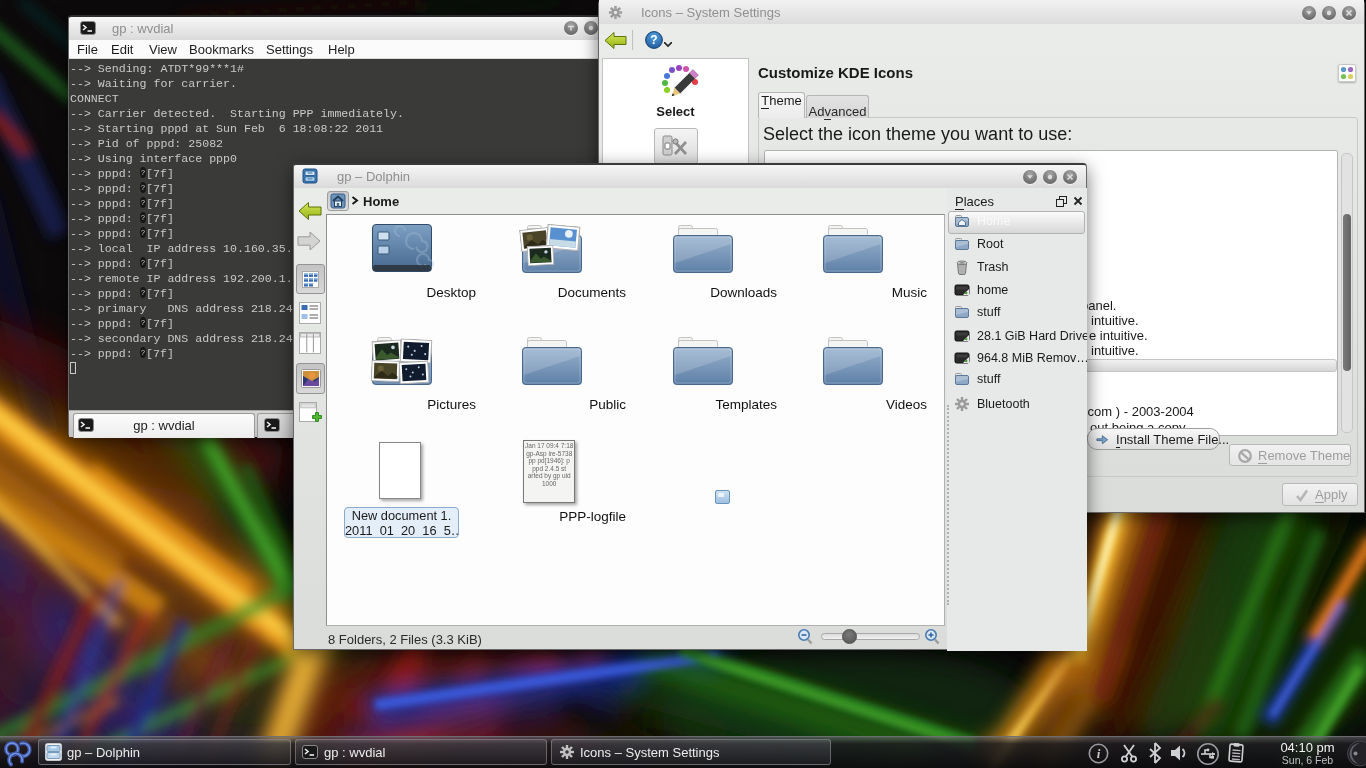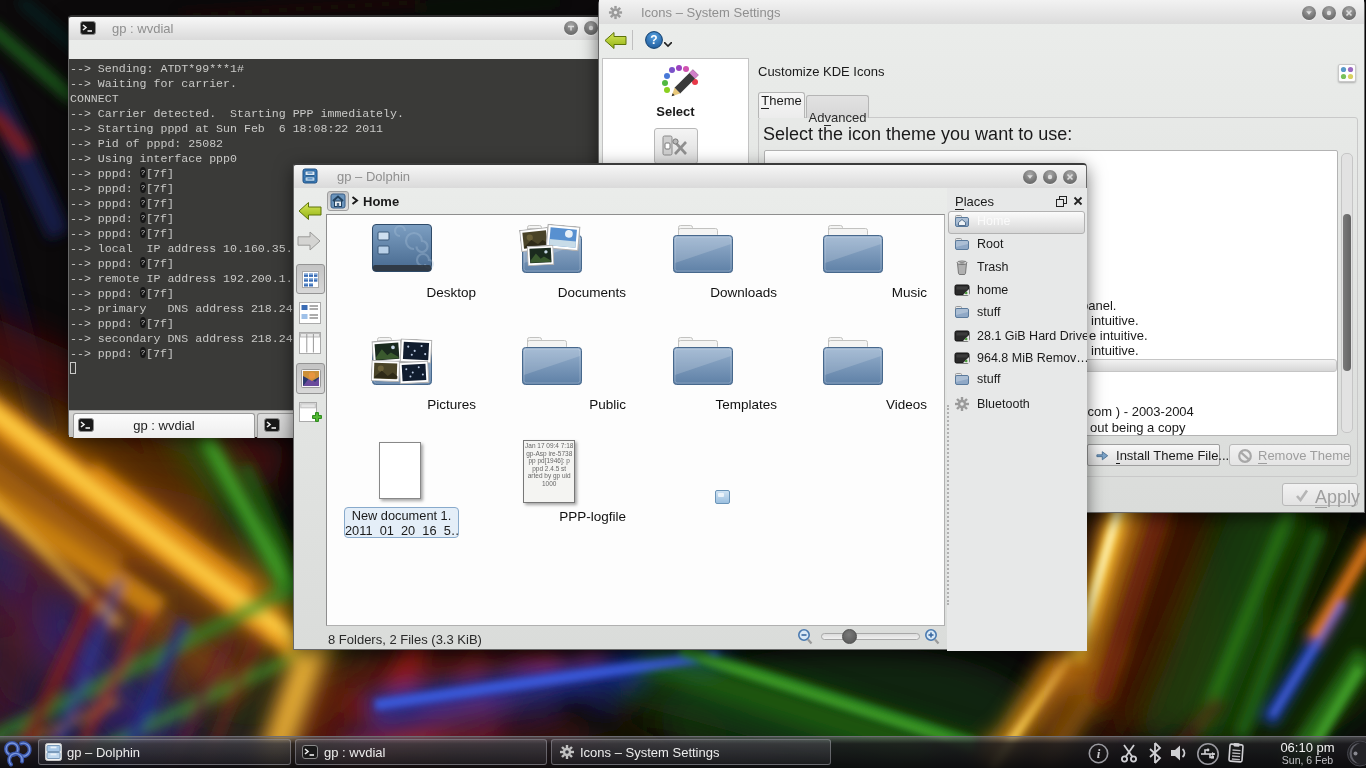--- a/index.html
+++ b/index.html
@@ -161,20 +161,28 @@
           <svg width="14" height="14">
             <circle cx="7" cy="7" r="2.2" fill="#ddd"></circle>
           </svg>
         </div>
     <div class="wb" style="left:535px;top:4px">
           <svg width="14" height="14">
             <path d="M4.5,4.5 l5,5 M9.5,4.5 l-5,5" stroke="#ddd" stroke-width="1.4"></path>
           </svg>
         </div>
   </div>
+  <div class="ab nw" style="left:0;top:23px;right:0;height:19px;background:#fbfbfb;border-bottom:1px solid #d8d8d8;font-size:13px;color:#1c1c1c">
+    <span class="ab" style="left:8px;top:2px">File</span>
+        <span class="ab" style="left:42px;top:2px">Edit</span>
+        <span class="ab" style="left:80px;top:2px">View</span>
+        <span class="ab" style="left:120px;top:2px">Bookmarks</span>
+        <span class="ab" style="left:197px;top:2px">Settings</span>
+        <span class="ab" style="left:259px;top:2px">Help</span>
+  </div>
   <div class="ab mono" style="left:0;top:42px;right:0;height:351px;background:#3a3a38;color:#c9c9c7;font-size:11.6px;line-height:15px;padding:2px 0 0 1px;overflow:hidden">
 <pre class="mono" style="margin:0">--&gt; Sending: ATDT*99***1#
 --&gt; Waiting for carrier.
 CONNECT
 --&gt; Carrier detected.  Starting PPP immediately.
 --&gt; Starting pppd at Sun Feb  6 18:08:22 2011
 --&gt; Pid of pppd: 25082
 --&gt; Using interface ppp0
 --&gt; pppd: <span class="g"></span>[7f]
 --&gt; pppd: <span class="g"></span>[7f]
@@ -294,55 +302,55 @@
             <rect x="1" y="2" width="9" height="19" rx="1.5" fill="#cfcfcf" stroke="#8a8a8a"></rect>
             <rect x="3" y="9" width="5" height="6" rx="1" fill="#fff" stroke="#777"></rect>
             <g stroke="#8f8f8f" stroke-width="2.6">
               <line x1="13" y1="20" x2="24" y2="8"></line>
               <line x1="13" y1="8" x2="24" y2="20"></line>
             </g>
             <circle cx="13.5" cy="7.5" r="2.6" fill="#b8b8b8" stroke="#777"></circle>
           </svg>
     </div>
   </div>
-  <div class="ab nw" style="left:159px;top:64px;font-weight:normal;font-size:13px;color:#1a1a1a">Customize KDE Icons</div>
+  <div class="ab nw" style="left:159px;top:64px;font-weight:bold;font-size:15px;color:#1a1a1a">Customize KDE Icons</div>
   <div class="ab" style="left:159px;top:117px;width:600px;height:360px;border:1px solid #c9c9c9;border-radius:3px"></div>
   <div class="ab" style="left:159px;top:92px;width:47px;height:26px;background:linear-gradient(#f6f6f6,#ececec);border:1px solid #b5b5b5;border-bottom:none;border-radius:3px 3px 0 0;font-size:13px;color:#1a1a1a;text-align:center;padding-top:0"><span style="border-bottom:1px solid #1a1a1a">T</span>heme</div>
-  <div class="ab" style="left:207px;top:95px;width:63px;height:23px;background:linear-gradient(#e2e2e2,#d6d6d6);border:1px solid #b5b5b5;border-bottom:none;border-radius:3px 3px 0 0;font-size:13px;color:#2a2a2a;text-align:center;padding-top:14px">Ad<span style="border-bottom:1px solid #2a2a2a">v</span>anced</div>
+  <div class="ab" style="left:207px;top:95px;width:63px;height:23px;background:linear-gradient(#e2e2e2,#d6d6d6);border:1px solid #b5b5b5;border-bottom:none;border-radius:3px 3px 0 0;font-size:13px;color:#2a2a2a;text-align:center;padding-top:8px">Ad<span style="border-bottom:1px solid #2a2a2a">v</span>anced</div>
   <div class="ab nw" style="left:164px;top:124px;font-size:18px;color:#1a1a1a">Select the icon theme you want to use:</div>
   <div class="ab" style="left:165px;top:150px;width:574px;height:286px;background:#fff;border:1px solid #b3b3b3;border-radius:2px">
     <div class="ab nw" style="left:316px;top:147px;font-size:13px;color:#1a1a1a">panel.</div>
     <div class="ab nw" style="left:326px;top:162px;font-size:13px;color:#1a1a1a">intuitive.</div>
     <div class="ab nw" style="left:324px;top:177px;font-size:13px;color:#1a1a1a">e intuitive.</div>
     <div class="ab nw" style="left:326px;top:192px;font-size:13px;color:#1a1a1a">intuitive.</div>
     <div class="ab" style="left:2px;top:208px;width:570px;height:13px;background:linear-gradient(#f2f2f2,#d6d6d6);border:1px solid #c5c5c5;border-radius:3px"></div>
     <div class="ab nw" style="left:319px;top:253px;font-size:13px;color:#1a1a1a">.com ) - 2003-2004</div>
     <div class="ab nw" style="left:325px;top:269px;font-size:13px;color:#1a1a1a">out being a copy</div>
   </div>
   <div class="ab" style="left:742px;top:153px;width:12px;height:280px;background:#e2e2e2;border:1px solid #c6c6c6;border-radius:5px">
     <div class="ab" style="left:1px;top:60px;width:8px;height:157px;background:linear-gradient(90deg,#7a7a7a,#646464);border-radius:4px"></div>
   </div>
-  <div class="ab" style="left:488px;top:444px;width:133px;height:22px;background:linear-gradient(#f8f8f8,#dedede);border:1px solid #9e9e9e;border-radius:2px">
+  <div class="ab" style="left:488px;top:428px;width:133px;height:22px;background:linear-gradient(#f8f8f8,#dedede);border:1px solid #9e9e9e;border-radius:10px">
     <svg class="ab" style="left:8px;top:4px" width="14" height="13" viewBox="0 0 14 13">
           <path d="M1,6.5 h6 v-3.5 l6,4.5 -6,4.5 v-3.5 h-6 z" fill="#7ba3c8" stroke="#4a6f94" transform="scale(0.9)"></path>
         </svg>
     <div class="ab nw" style="left:28px;top:3px;font-size:13px;color:#1a1a1a"><span style="border-bottom:1px solid #1a1a1a">I</span>nstall Theme File...</div>
   </div>
   <div class="ab" style="left:630px;top:444px;width:122px;height:22px;background:linear-gradient(#f2f2f2,#e4e4e4);border:1px solid #b8b8b8;border-radius:3px">
     <svg class="ab" style="left:8px;top:4px" width="14" height="14" viewBox="0 0 14 14">
           <circle cx="7" cy="7" r="5.8" fill="none" stroke="#a8a8a8" stroke-width="2.2"></circle>
           <line x1="3.2" y1="3.6" x2="10.8" y2="10.4" stroke="#a8a8a8" stroke-width="2.2"></line>
         </svg>
     <div class="ab nw" style="left:28px;top:3px;font-size:13px;color:#9e9e9e"><span style="border-bottom:1px solid #9e9e9e">R</span>emove Theme</div>
   </div>
   <div class="ab" style="left:683px;top:483px;width:76px;height:23px;background:linear-gradient(#f2f2f2,#e2e2e2);border:1px solid #b8b8b8;border-radius:3px">
     <svg class="ab" style="left:12px;top:5px" width="14" height="13" viewBox="0 0 14 13">
           <path d="M2,7 l3.5,4 L12,1.5" fill="none" stroke="#b5b5b5" stroke-width="2.6"></path>
         </svg>
-    <div class="ab nw" style="left:32px;top:3px;font-size:18px;color:#9e9e9e"><span style="border-bottom:1px solid #9e9e9e">A</span>pply</div>
+    <div class="ab nw" style="left:32px;top:3px;font-size:13px;color:#9e9e9e"><span style="border-bottom:1px solid #9e9e9e">A</span>pply</div>
   </div>
   <div class="ab" style="left:739px;top:64px;width:18px;height:18px;background:#fdfdfd;border:1px solid #c8c8c8;border-radius:2px;box-shadow:0 1px 2px rgba(0,0,0,.25)">
     <svg width="16" height="16">
           <circle cx="4.5" cy="4.5" r="2.6" fill="#5898c8"></circle>
           <circle cx="11.5" cy="4.5" r="2.6" fill="#9a68c0"></circle>
           <circle cx="4.5" cy="11.5" r="2.6" fill="#78c058"></circle>
           <circle cx="11.5" cy="11.5" r="2.6" fill="#d8d060"></circle>
         </svg>
   </div>
 </div>
@@ -782,21 +790,21 @@
   <svg class="ab" style="left:1226px;top:5px" width="21" height="23" viewBox="0 0 21 23">
         <rect x="3.5" y="2.5" width="13" height="17" rx="1.5" fill="none" stroke="#d0d0d4" stroke-width="1.6" transform="rotate(4 10 11)"></rect>
         <rect x="7" y="1" width="6" height="3.5" rx="1" fill="#d0d0d4" transform="rotate(4 10 11)"></rect>
         <g stroke="#b8b8bc" stroke-width="1.3">
           <line x1="6.5" y1="8" x2="14.5" y2="8.6"></line>
           <line x1="6.3" y1="11" x2="14.3" y2="11.6"></line>
           <line x1="6.1" y1="14" x2="14.1" y2="14.6"></line>
           <line x1="5.9" y1="17" x2="13.9" y2="17.6"></line>
         </g>
       </svg>
-  <div class="ab nw" style="left:1270px;top:3px;width:75px;text-align:center;font-size:13px;color:#f2f2f2">06:10 pm</div>
+  <div class="ab nw" style="left:1270px;top:3px;width:75px;text-align:center;font-size:13px;color:#f2f2f2">04:10 pm</div>
   <div class="ab nw" style="left:1270px;top:17px;width:75px;text-align:center;font-size:10.5px;color:#c0c0c4">Sun, 6 Feb</div>
   <svg class="ab" style="left:1346px;top:3px" width="20" height="27" viewBox="0 0 20 27">
 <circle cx="14" cy="13.5" r="12.5" fill="#232327" stroke="#45454c"></circle>
 <path d="M14,3 a10.8,10.8 0 0 0 0,21 a8,8 0 0 1 0,-21" fill="#5e5e66"></path>
 <circle cx="9.5" cy="13.5" r="2" fill="#8a8a92"></circle>
 </svg>
 </div>
 <style>
 .tbtn{position:absolute;top:2px;height:26px;background:linear-gradient(rgba(150,150,160,.25),rgba(60,60,68,.3));border:1px solid rgba(190,190,200,.4);border-radius:3px}
 .tbtn span{position:absolute;left:28px;top:5px;font-size:13px;color:#ececec;white-space:nowrap}

